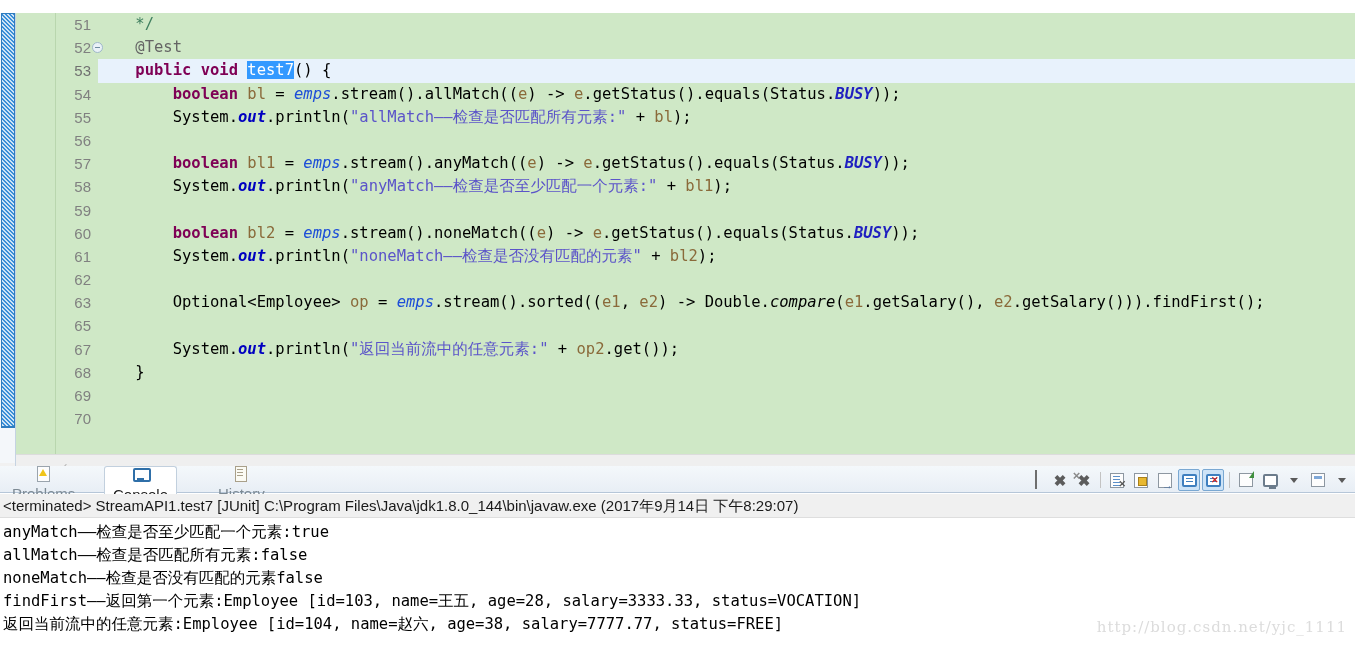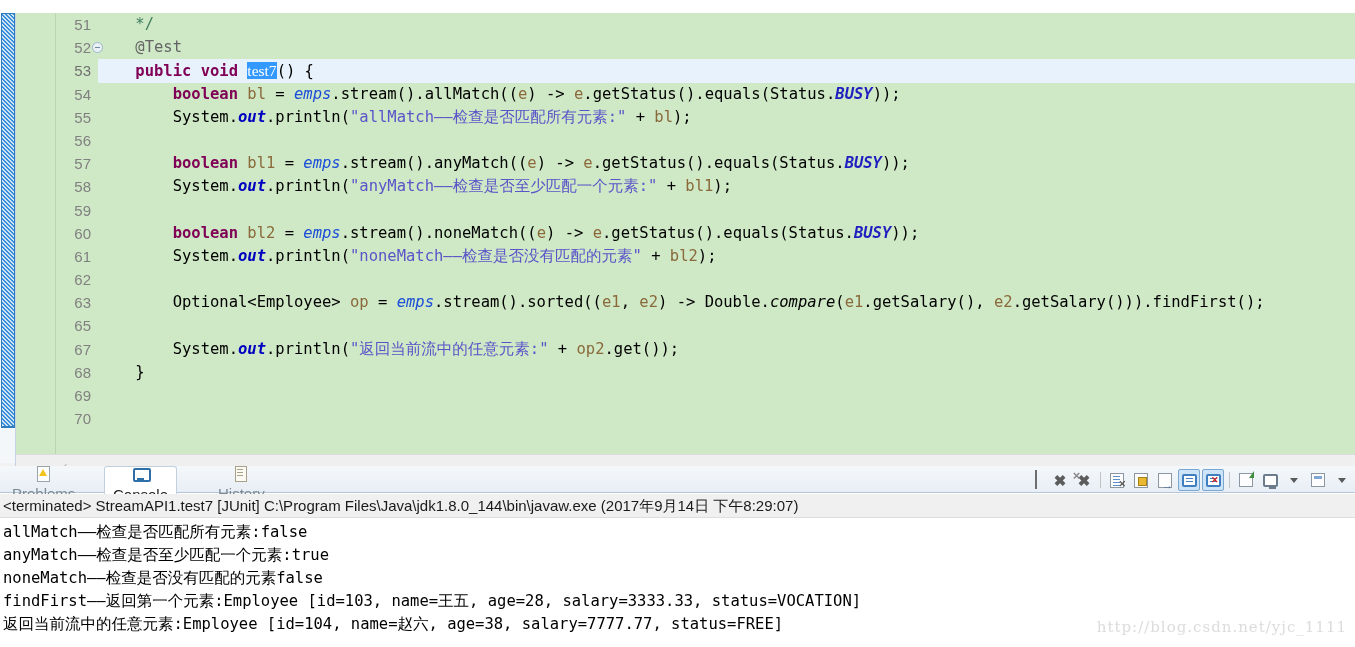--- a/index.html
+++ b/index.html
@@ -88,21 +88,21 @@
   
   .kw   { color: #7f0055; font-weight: bold; }
   .str  { color: #5b54c9; }
   .fld  { color: #0000c0; font-weight: bold; font-style: italic; }
   .sfld { color: #1f1fc0; font-weight: bold; font-style: italic; }
   .smeth{ color: #000000; font-style: italic; }
   .lvar { color: #8a6a3a; }
   .blu  { color: #1d4ed8; font-style: italic; }
   .ann  { color: #646464; }
   .cmt  { color: #3f7f5f; }
-  .sel  { background: #3399ff; color: #ffffff; font-family: Liberation Serif, serif; }
+  .sel  { background: #3399ff; color: #ffffff; }
 
   
   .hscroll {
     position: absolute; left: 16px; top: 441px; right: 0; height: 22px;
     background: #efefef;
     border-top: 1px solid #dcdcdc;
   }
   .hscroll-left {
     position: absolute; left: 36px; top: 0; width: 26px; height: 21px;
     color: #b8b8b8; font-size: 15px; text-align: center; line-height: 21px;
@@ -418,22 +418,22 @@
         </div>
         <div class="tbtn">
           <span class="caret"></span>
         </div>
       </div>
     </div>
 
     <div class="console-body">
       <div class="cmdline">&lt;terminated&gt; StreamAPI1.test7 [JUnit] C:\Program Files\Java\jdk1.8.0_144\bin\javaw.exe (2017年9月14日 下午8:29:07)</div>
       <div class="out" id="console-out">
+          <div class="oline">anyMatch——检查是否至少匹配一个元素:true</div>
           <div class="oline">allMatch——检查是否匹配所有元素:false</div>
-          <div class="oline">anyMatch——检查是否至少匹配一个元素:true</div>
           <div class="oline">noneMatch——检查是否没有匹配的元素false</div>
           <div class="oline">findFirst——返回第一个元素:Employee [id=103, name=王五, age=28, salary=3333.33, status=VOCATION]</div>
           <div class="oline">返回当前流中的任意元素:Employee [id=104, name=赵六, age=38, salary=7777.77, status=FREE]</div>
         </div>
     </div>
   </div>
 
   <div class="watermark">http://blog.csdn.net/yjc_1111</div>
 </div>
 

